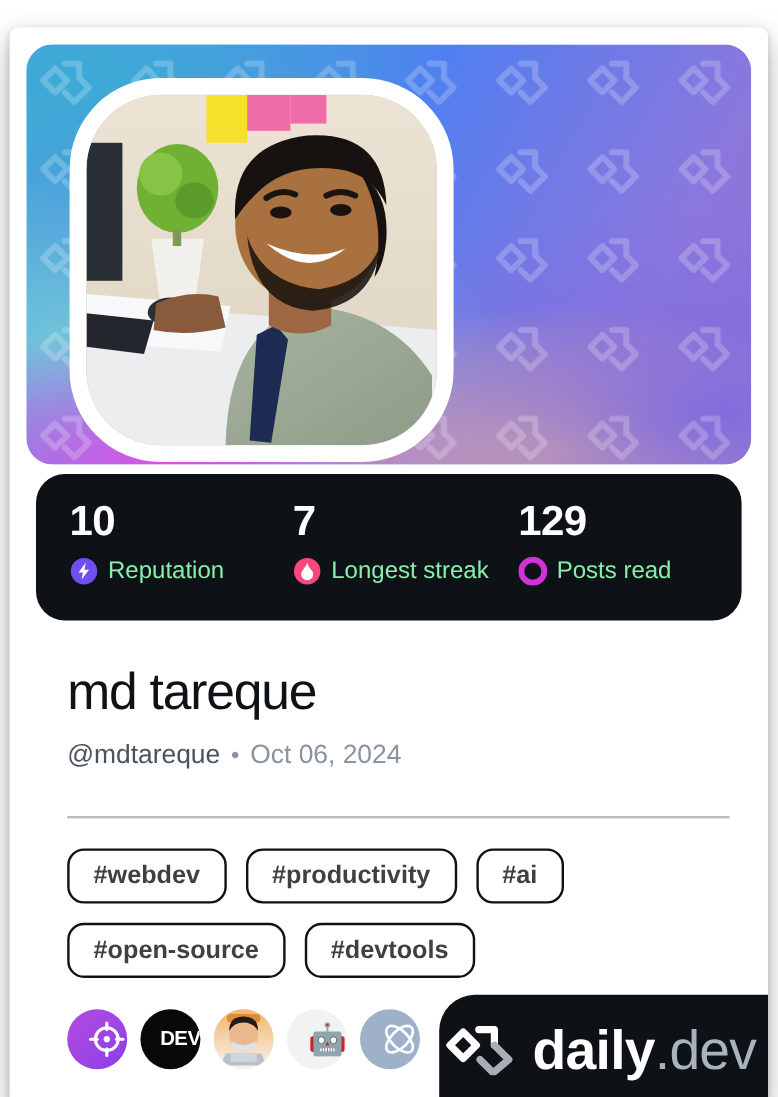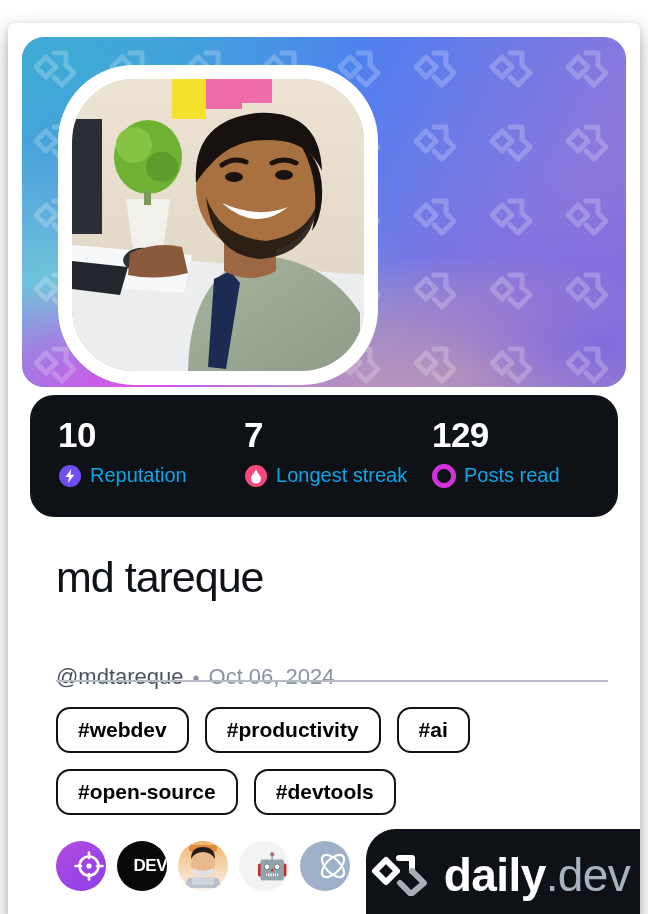--- a/index.html
+++ b/index.html
@@ -88,25 +88,25 @@
   .stat:nth-child(2) { width: 204px; }
   .stat-value {
     font-size: 35px;
     font-weight: bold;
     color: #ffffff;
     letter-spacing: -0.5px;
     line-height: 40px;
   }
   .stat-label {
     display: flex;
-    align-items: flex-start;
+    align-items: center;
     gap: 8px;
     margin-top: 9px;
     font-size: 20px;
-    color: #0ea5e9;
+    color: #86efac;
   }
   .sicon { width: 24px; height: 24px; flex: 0 0 24px; }
 
   
   .name {
     position: absolute;
     left: 48px;
     top: 530px;
     font-size: 43px;
     font-weight: normal;
@@ -117,21 +117,21 @@
     position: absolute;
     left: 48px;
     top: 593px;
     font-size: 22px;
     display: flex;
     align-items: flex-end;
     gap: 9px;
   }
   .handle { color: #4a5260; }
   .dot { color: #8a93a2; font-size: 20px; }
-  .joined { color: #8a93a2; margin-top: 48px; }
+  .joined { color: #8a93a2; }
 
   .divider {
     position: absolute;
     left: 48px;
     top: 657px;
     width: 552px;
     height: 2px;
     background: #b7bcc4;
   }
 
@@ -147,21 +147,21 @@
   }
   .tag {
     height: 46px;
     padding: 0 20px;
     border: 2px solid #0e1217;
     border-radius: 14px;
     display: flex;
     align-items: center;
     font-size: 21px;
     font-weight: bold;
-    color: #000000;
+    color: #404040;
     background: #ffffff;
     white-space: nowrap;
   }
 
   
   .sources {
     position: absolute;
     left: 48px;
     top: 818px;
     display: flex;

